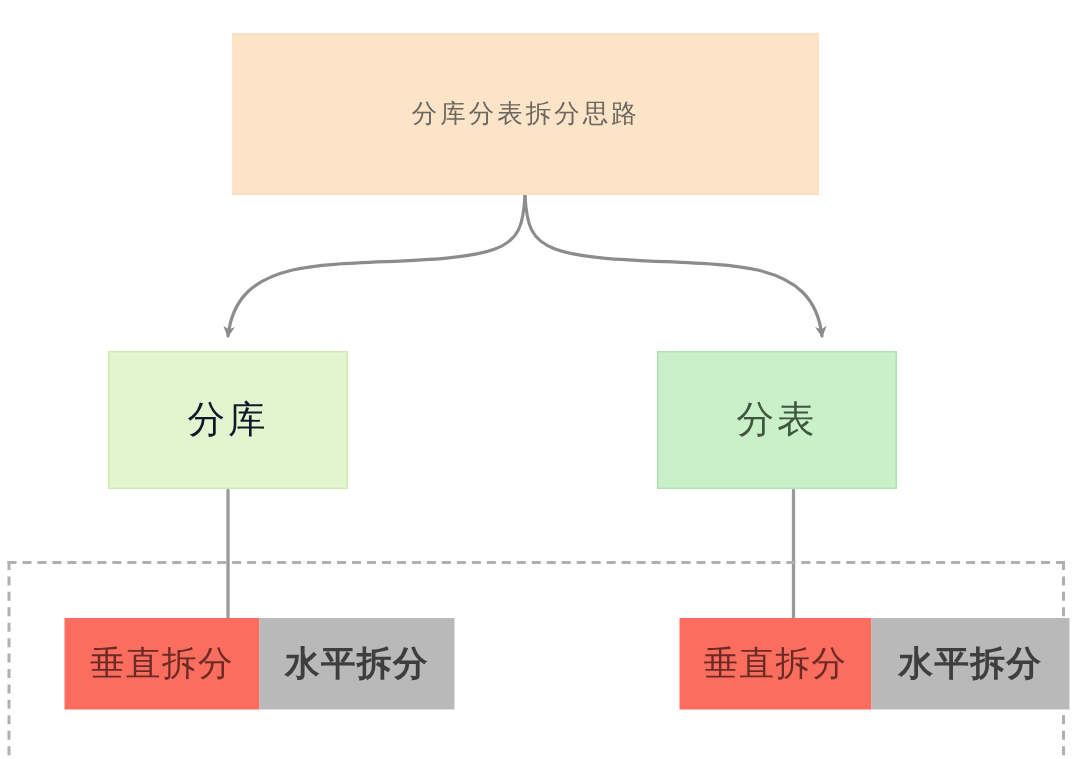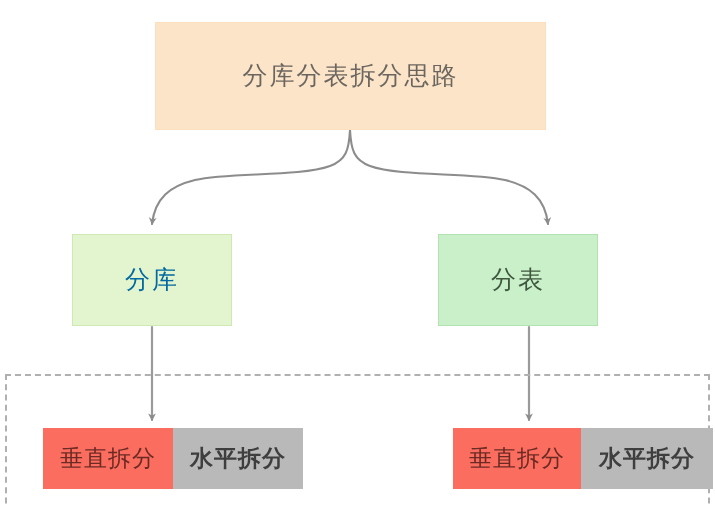--- a/index.html
+++ b/index.html
@@ -29,38 +29,38 @@
   }
 
   
   .node-root {
     left: 155px;
     top: 22px;
     width: 391px;
     height: 108px;
     background: #fce4c8;
     border: 1px solid #fbdfbe;
-    font-size: 25px;
+    font-size: 17px;
     color: #6b6660;
     letter-spacing: 2px;
   }
 
   
   .node-mid {
     top: 234px;
     width: 160px;
     height: 92px;
     font-size: 25px;
     letter-spacing: 2px;
   }
   .node-db {
     left: 72px;
     background: #e3f5ce;
     border: 1px solid #cfe8b4;
-    color: #0369a1;
+    color: #0f172a;
   }
   .node-table {
     left: 438px;
     background: #c9f0c9;
     border: 1px solid #b0e3b0;
     color: #3f563f;
     text-align: center;
   }
 
   
@@ -71,21 +71,21 @@
     width: 705px;
     height: 150px;
     box-sizing: border-box;
     border: 2px dashed #b0b0b0;
     background: transparent;
   }
 
   
   .leaf-pair {
     position: absolute;
-    top: 428px;
+    top: 412px;
     height: 61px;
     display: flex;
     padding-left: 16px;
   }
   .leaf-pair-left  { left: 27px;  }
   .leaf-pair-right { left: 437px; }
 
   .leaf {
     box-sizing: border-box;
     display: flex;

